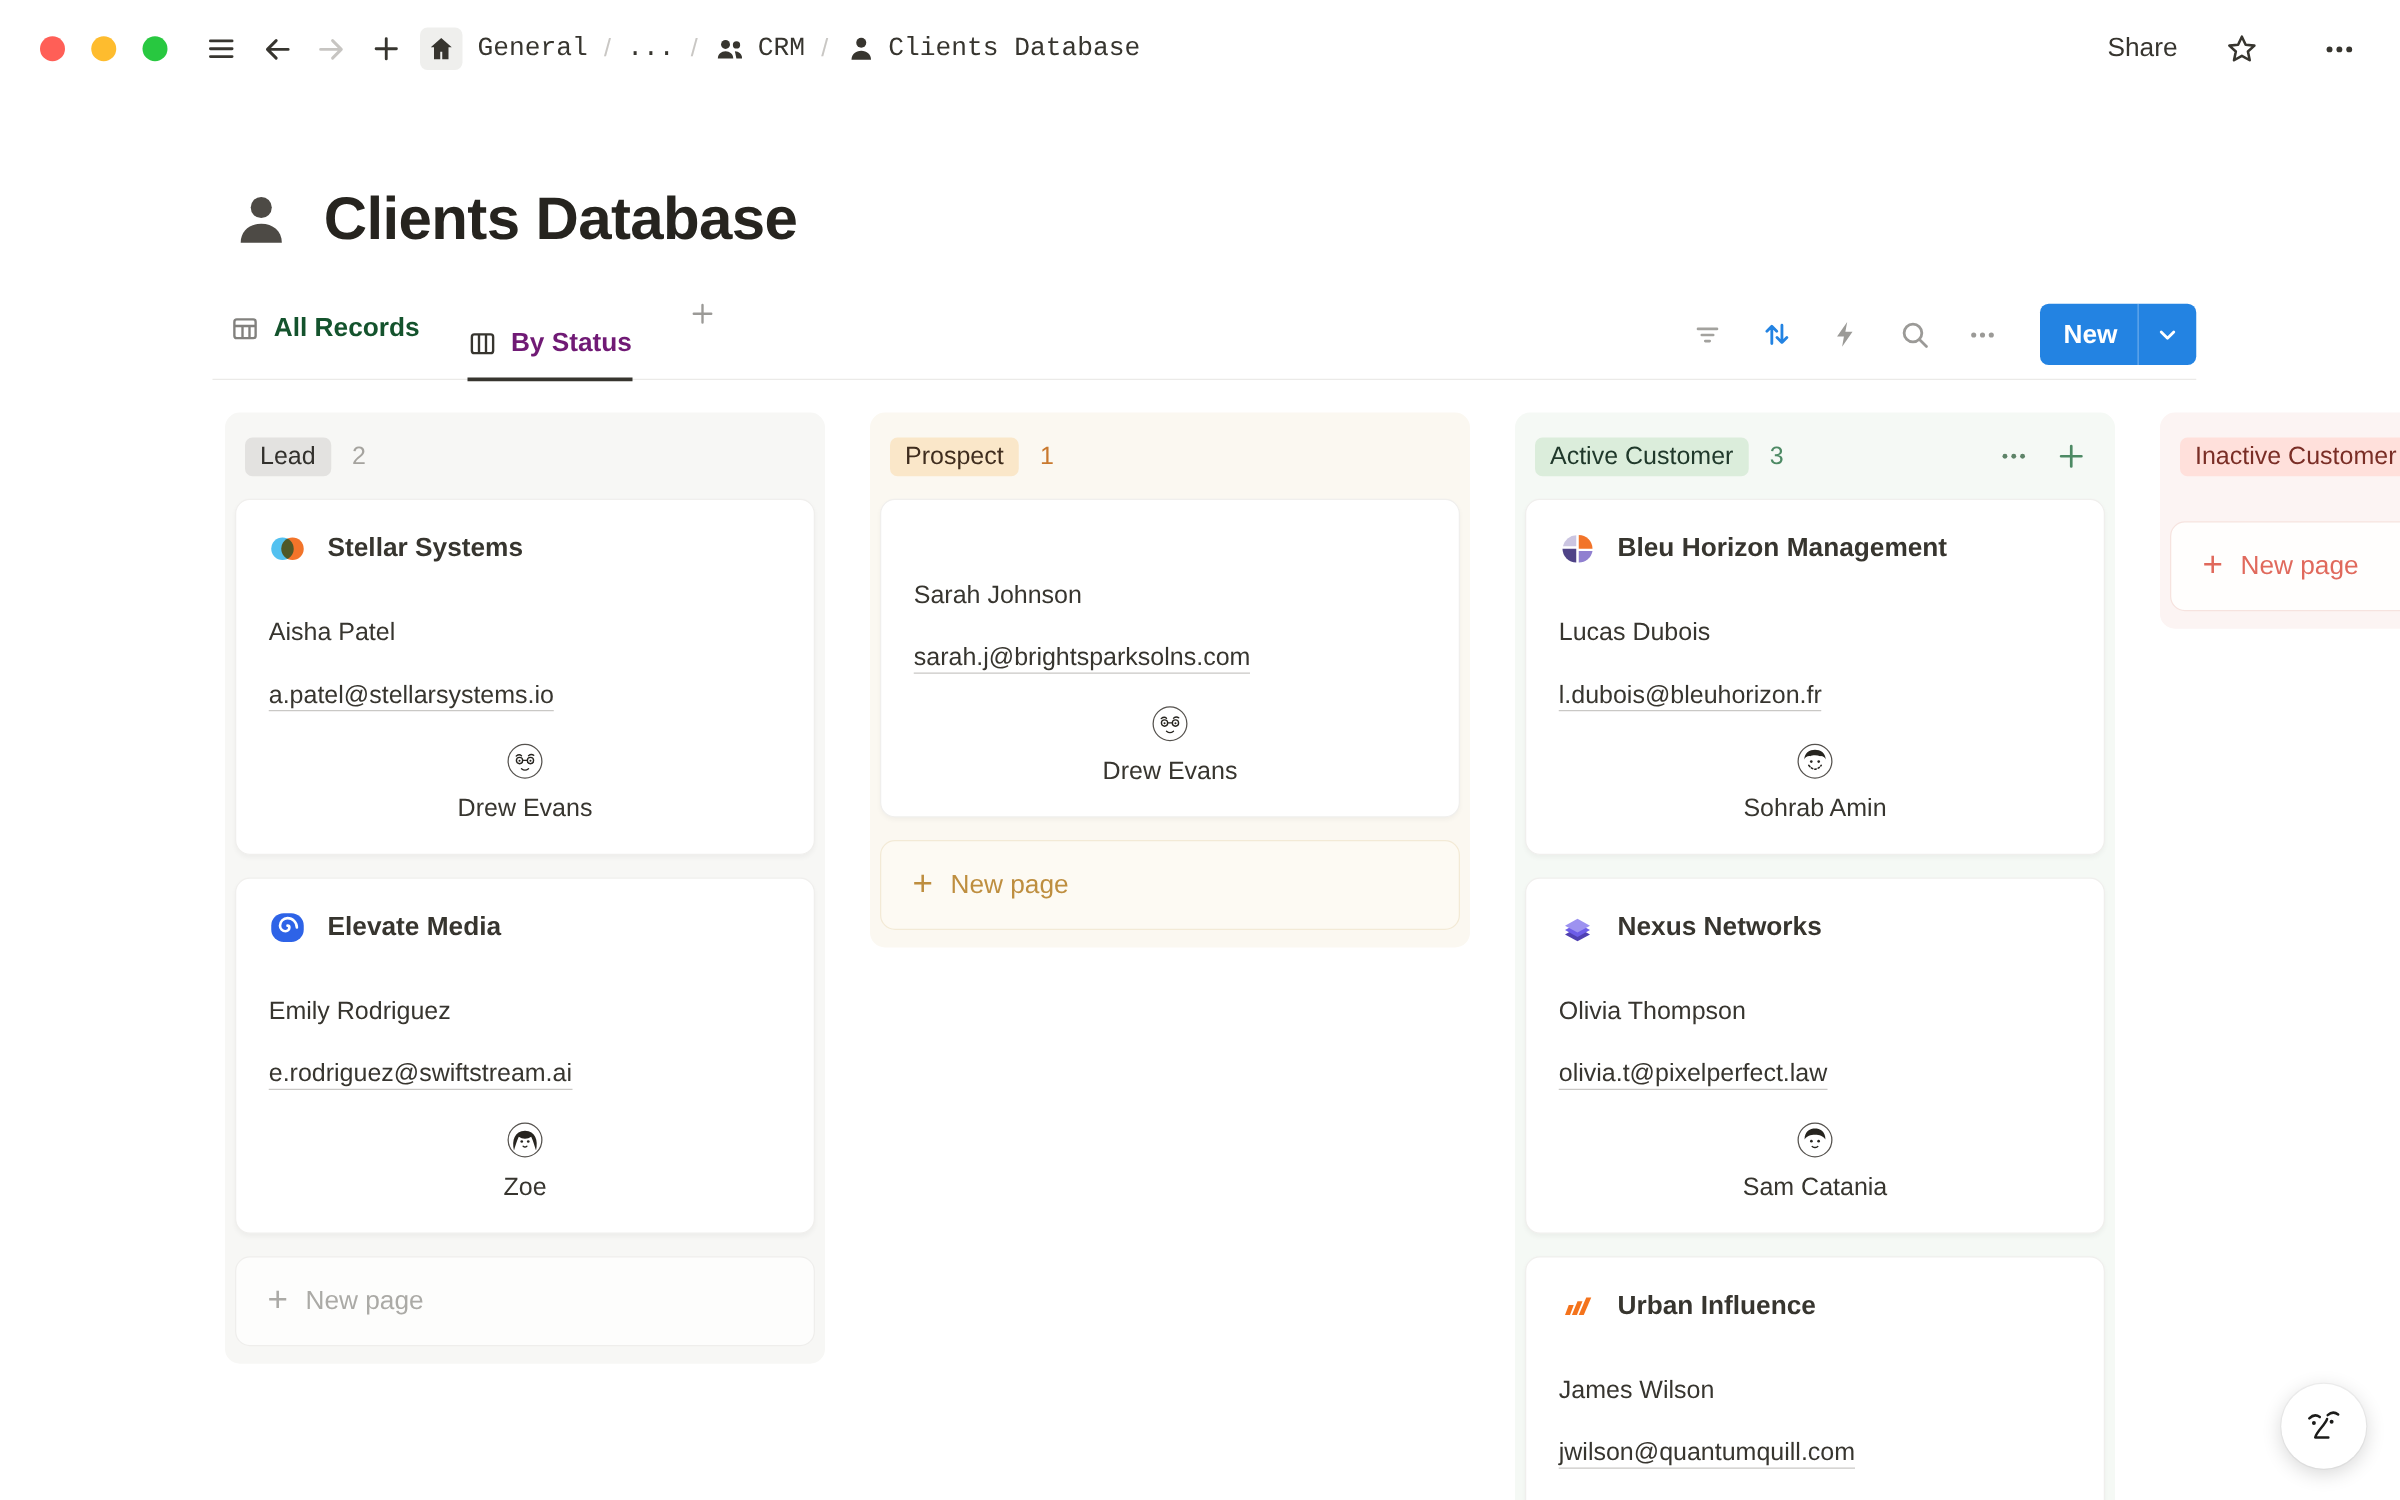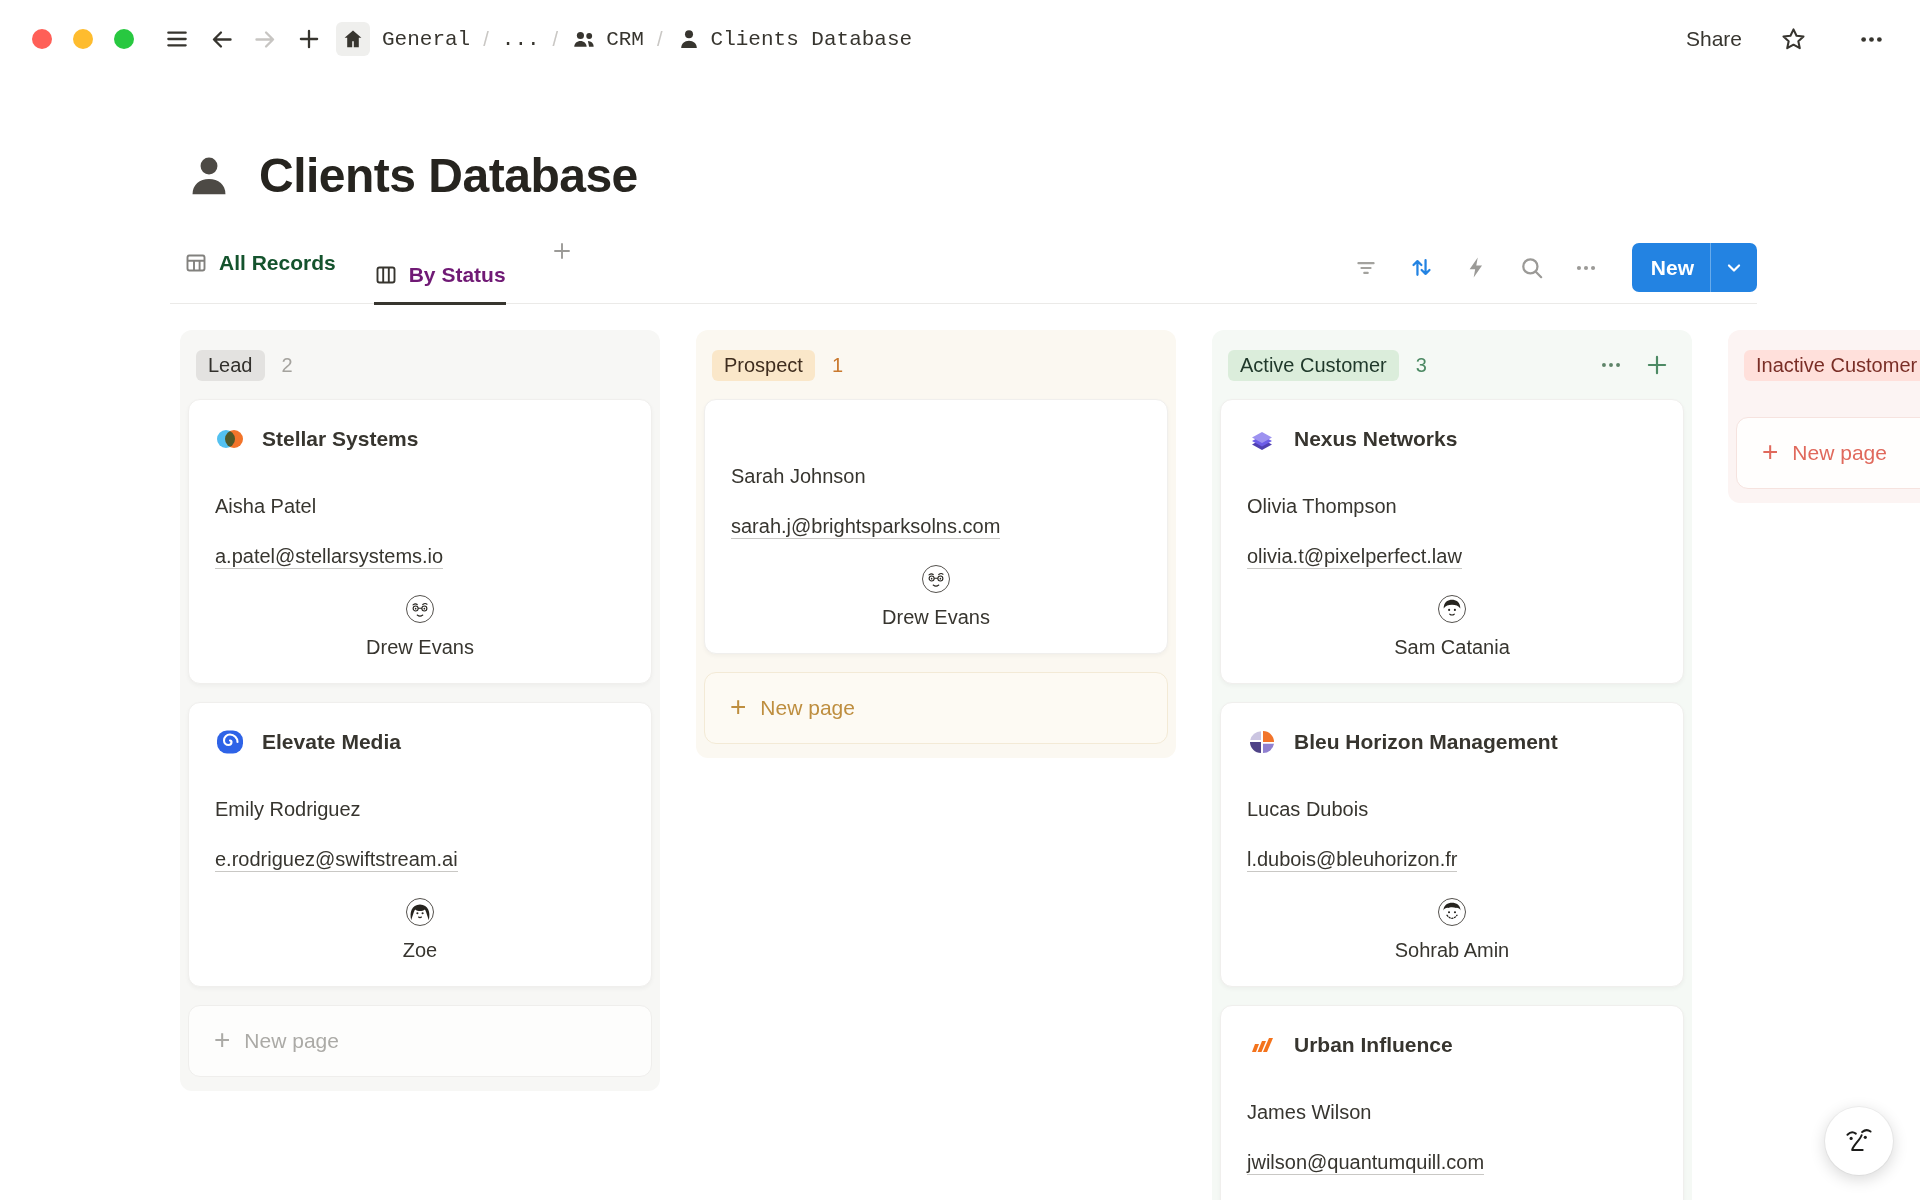--- a/index.html
+++ b/index.html
@@ -336,65 +336,65 @@
               <path d="M12 4.5v15M4.5 12h15" stroke="#4D8A64" stroke-width="2" stroke-linecap="round" fill="none"></path>
             </svg>
           </span>
         </span>
     </div>
     <div class="cards">
         <div class="card">
     <div class="card-head">
       <span class="company-icon">
               <svg viewBox="0 0 30 30">
+                <path d="M16 4 A11 11 0 0 1 27 15 L16 15 Z" fill="#F2742A"></path>
+                <path d="M14 26 A11 11 0 0 1 3 15 L14 15 Z" fill="#4F4387"></path>
+                <path d="M16 26 A11 11 0 0 0 27 16.8 L16 16.8 Z" fill="#9080D0"></path>
+                <path d="M14 4.2 A11 11 0 0 0 3.3 13 L14 13 Z" fill="#6A5AA8" opacity="0.35"></path>
+              </svg>
+            </span>
+      <span class="company-name">Bleu Horizon Management</span>
+    </div>
+    <div class="contact">Lucas Dubois</div>
+    <a class="email">l.dubois@bleuhorizon.fr</a>
+    <div class="owner">
+      <span class="avatar">
+              <svg viewBox="0 0 28 28">
+                <path d="M4.8 12.5 C4.8 6.5 9.5 4 14 4 C18.5 4 23.2 6.5 23.2 12.5 C22.5 10.5 20.5 9.3 18.5 9.6 C15.8 8.4 11.5 8.6 9.8 9.6 C7.5 9.3 5.5 10.5 4.8 12.5 Z" fill="#26241F"></path>
+                <circle cx="10.8" cy="14.3" r="1.15" fill="#26241F"></circle>
+                <circle cx="17.2" cy="14.3" r="1.15" fill="#26241F"></circle>
+                <path d="M8.6 17.5 q5.4 6.6 10.8 0" stroke="#26241F" stroke-width="1.3" fill="none" stroke-dasharray="1.4 1.7" stroke-linecap="round"></path>
+              </svg>
+            </span>
+      <span class="owner-name">Sohrab Amin</span>
+    </div>
+  </div>
+        <div class="card">
+    <div class="card-head">
+      <span class="company-icon">
+              <svg viewBox="0 0 30 30">
                 <polygon points="15,15 25,20.5 15,26 5,20.5" fill="#5041B2"></polygon>
                 <polygon points="15,11.5 25,17 15,22.5 5,17" fill="#6D5DE8"></polygon>
                 <polygon points="15,8 25,13.5 15,19 5,13.5" fill="#9D92F0"></polygon>
               </svg>
             </span>
       <span class="company-name">Nexus Networks</span>
     </div>
     <div class="contact">Olivia Thompson</div>
     <a class="email">olivia.t@pixelperfect.law</a>
     <div class="owner">
       <span class="avatar">
               <svg viewBox="0 0 28 28">
                 <path d="M5 13.5 C5 6 10 4 14 4 C18 4 23 6 23 13.5 C21 10.4 17.8 9.4 14 9.4 C10.2 9.4 7 10.4 5 13.5 Z" fill="#26241F"></path>
                 <circle cx="10.9" cy="15" r="1.15" fill="#26241F"></circle>
                 <circle cx="17.1" cy="15" r="1.15" fill="#26241F"></circle>
                 <path d="M11.6 19.6 q2.4 1.8 4.8 0" stroke="#26241F" stroke-width="1.2" fill="none" stroke-linecap="round"></path>
               </svg>
             </span>
       <span class="owner-name">Sam Catania</span>
-    </div>
-  </div>
-        <div class="card">
-    <div class="card-head">
-      <span class="company-icon">
-              <svg viewBox="0 0 30 30">
-                <path d="M16 4 A11 11 0 0 1 27 15 L16 15 Z" fill="#F2742A"></path>
-                <path d="M14 26 A11 11 0 0 1 3 15 L14 15 Z" fill="#4F4387"></path>
-                <path d="M16 26 A11 11 0 0 0 27 16.8 L16 16.8 Z" fill="#9080D0"></path>
-                <path d="M14 4.2 A11 11 0 0 0 3.3 13 L14 13 Z" fill="#6A5AA8" opacity="0.35"></path>
-              </svg>
-            </span>
-      <span class="company-name">Bleu Horizon Management</span>
-    </div>
-    <div class="contact">Lucas Dubois</div>
-    <a class="email">l.dubois@bleuhorizon.fr</a>
-    <div class="owner">
-      <span class="avatar">
-              <svg viewBox="0 0 28 28">
-                <path d="M4.8 12.5 C4.8 6.5 9.5 4 14 4 C18.5 4 23.2 6.5 23.2 12.5 C22.5 10.5 20.5 9.3 18.5 9.6 C15.8 8.4 11.5 8.6 9.8 9.6 C7.5 9.3 5.5 10.5 4.8 12.5 Z" fill="#26241F"></path>
-                <circle cx="10.8" cy="14.3" r="1.15" fill="#26241F"></circle>
-                <circle cx="17.2" cy="14.3" r="1.15" fill="#26241F"></circle>
-                <path d="M8.6 17.5 q5.4 6.6 10.8 0" stroke="#26241F" stroke-width="1.3" fill="none" stroke-dasharray="1.4 1.7" stroke-linecap="round"></path>
-              </svg>
-            </span>
-      <span class="owner-name">Sohrab Amin</span>
     </div>
   </div>
         <div class="card">
     <div class="card-head">
       <span class="company-icon">
               <svg viewBox="0 0 30 30" fill="#F4731C">
                 <polygon points="8,14 12,14 9,22 5,22"></polygon>
                 <polygon points="15,11 19,11 14.5,22 10.5,22"></polygon>
                 <polygon points="22,8 26,8 20,22 16,22"></polygon>
               </svg>

